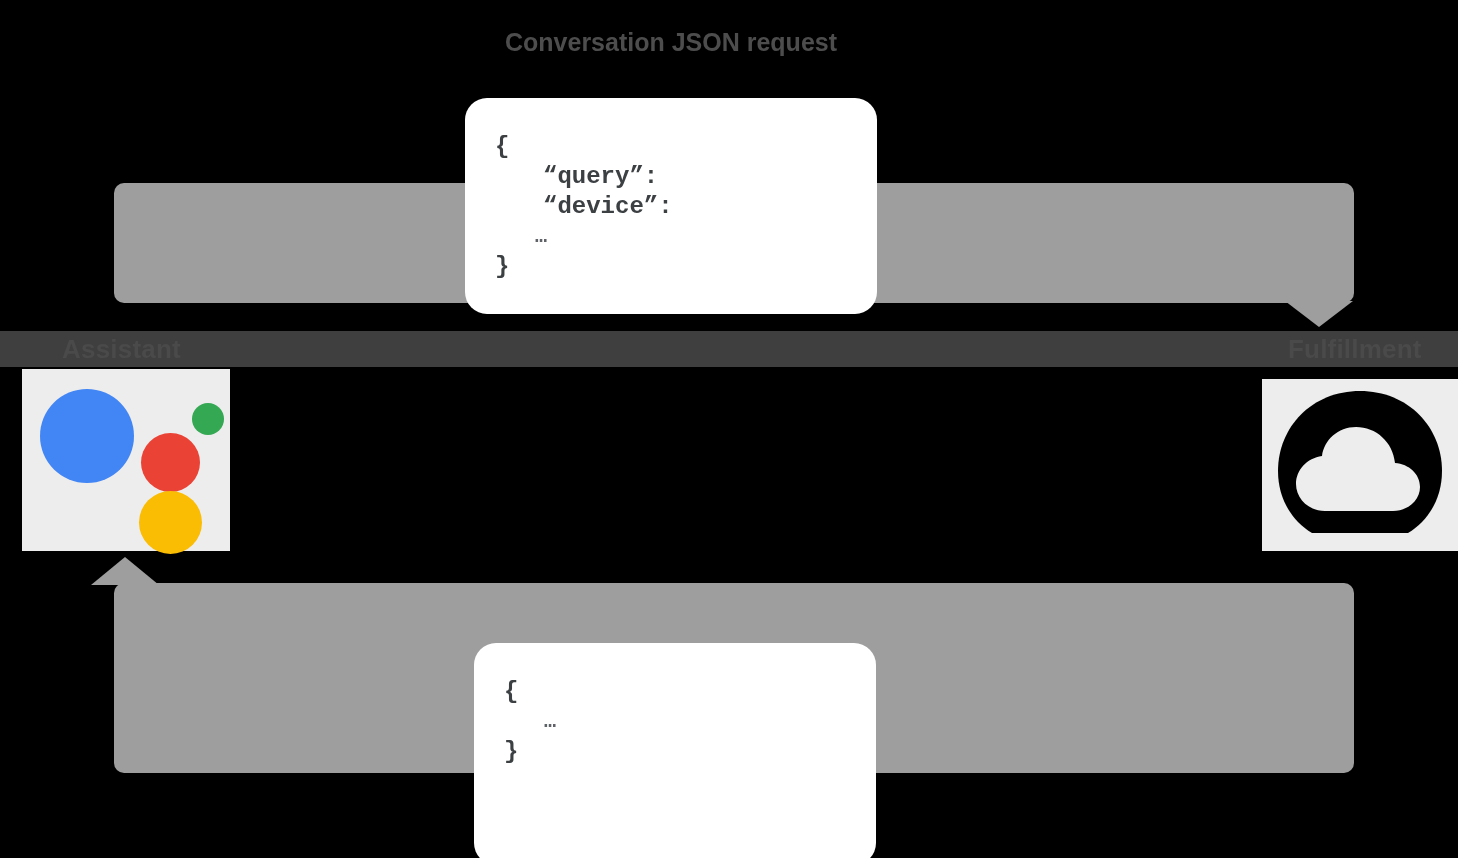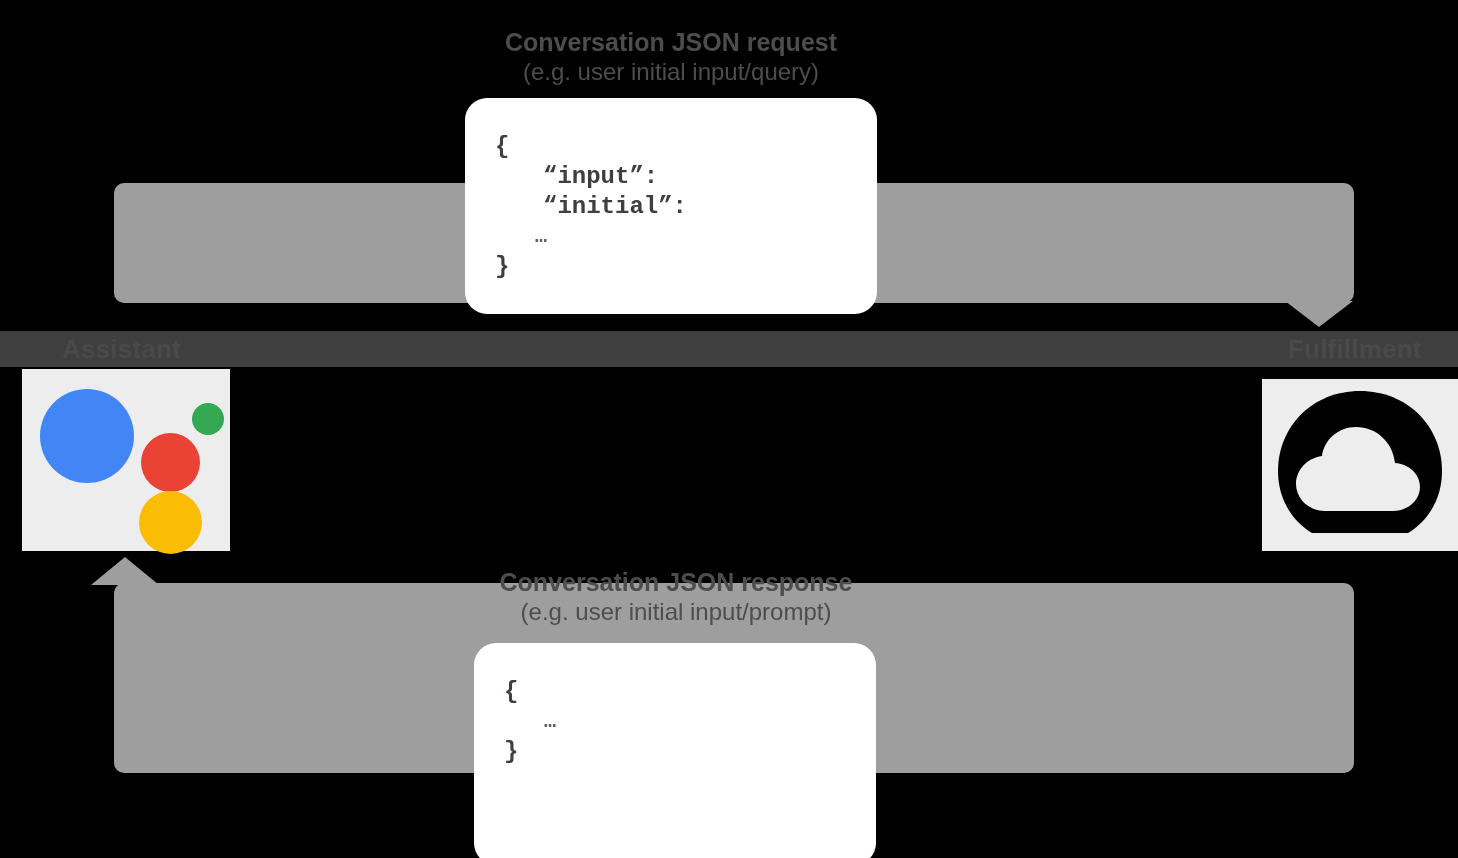--- a/index.html
+++ b/index.html
@@ -141,32 +141,27 @@
 
   <div class="node-tile" id="tile-fulfillment">
     <svg id="cloud-mark" viewBox="0 0 172 152">
       <path fill="#000000" d="M86 4 C38 4 4 40 4 84 C4 112 18 134 38 146 L134 146 C154 134 168 112 168 84 C168 40 134 4 86 4 Z"></path>
       <path fill="#ededed" d="M82 40 C64 40 50 53 48 69 C33 71 22 83 22 97 C22 112 35 124 51 124 L119 124 C134 124 146 113 146 100 C146 87 135 77 121 76 C119 55 102 40 82 40 Z"></path>
     </svg>
   </div>
 
   <div class="caption" id="caption-request">
     <span class="t1">Conversation JSON request</span>
-    <span class="t2">(e.g. user initial input/query)</span>
   </div>
 
-  <div class="caption" id="caption-response">
-    <span class="t1">Conversation JSON response</span>
-    <span class="t2">(e.g. user initial input/prompt)</span>
-  </div>
 
   <div class="json-card" id="json-request">
     <span class="json-line">{</span>
-    <span class="json-line indent">“input”:</span>
-    <span class="json-line indent">“initial”:</span>
+    <span class="json-line indent">“query”:</span>
+    <span class="json-line indent">“device”:</span>
     <span class="json-line ell">…</span>
     <span class="json-line">}</span>
   </div>
 
   <div class="json-card" id="json-response">
     <span class="json-line">{</span>
     <span class="json-line ell">…</span>
     <span class="json-line">}</span>
   </div>
 

